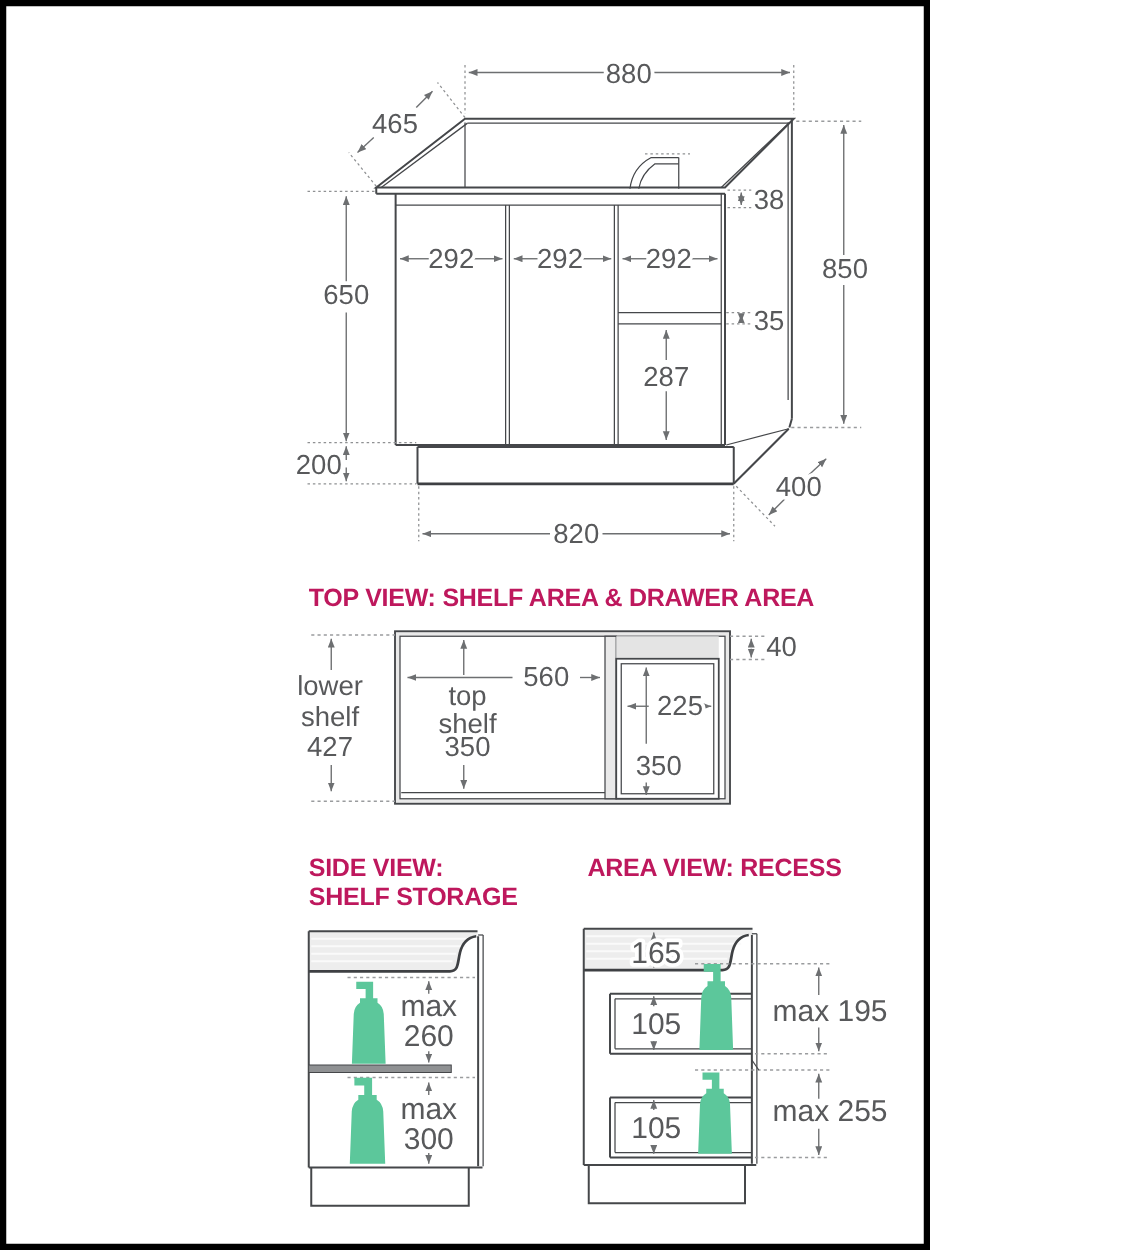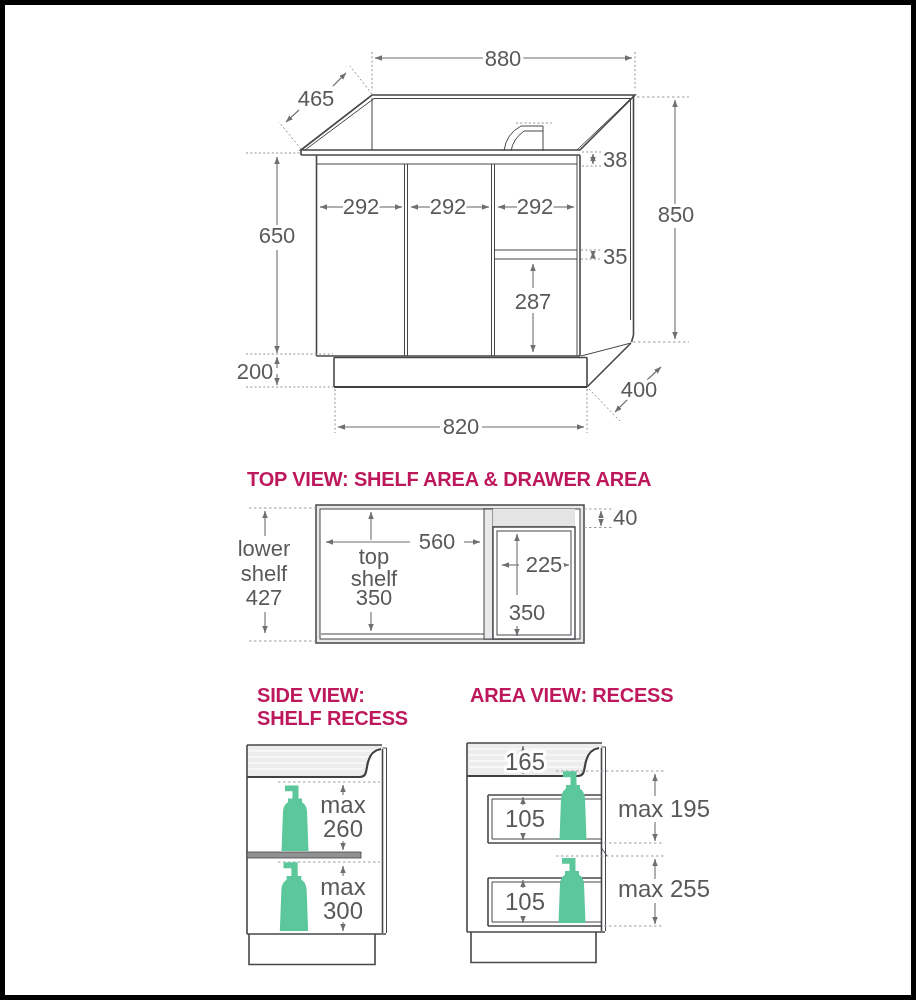--- a/index.html
+++ b/index.html
@@ -1,17 +1,17 @@
 <!DOCTYPE html>
 <html><head>
 <meta charset="utf-8">
 <style>
   html,body{margin:0;padding:0;background:#ffffff;}
   .canvas{
-    position:relative;width:916px;height:1000px;box-sizing:border-box;
+    position:relative;width:744px;height:1000px;box-sizing:border-box;
     border:5px solid #000;background:#fff;overflow:hidden;
     font-family:"Liberation Sans",sans-serif;
   }
   .drawing{position:absolute;left:0;top:0;}
   .ttl{
     position:absolute;font-family:"Liberation Sans",sans-serif;font-weight:bold;
     color:#be185d;font-size:20px;line-height:23px;letter-spacing:-0.2px;white-space:nowrap;
   }
   
   .cab{stroke:#45474a;stroke-width:1.6;fill:none;}
@@ -364,22 +364,22 @@
       <g>
         <path class="cab" d="M466,927 L466,957.5 L591,957.5 L591,927"></path>
       </g>
     </g>
   </svg>
 
   <div class="ttl" style="left:242px;top:463px;">
     <span>TOP VIEW: SHELF AREA &amp; DRAWER AREA</span>
   </div>
 
-  <div class="ttl" style="left:252px;top:679px;">
+  <div class="ttl" style="left:242px;top:679px;">
     <div>SIDE VIEW:</div>
-    <div>SHELF RECESS</div>
+    <div>SHELF STORAGE</div>
   </div>
 
   <div class="ttl" style="left:465px;top:679px;">
     <div>AREA VIEW: RECESS</div>
   </div>
 
 </div>
 
 </body></html>

